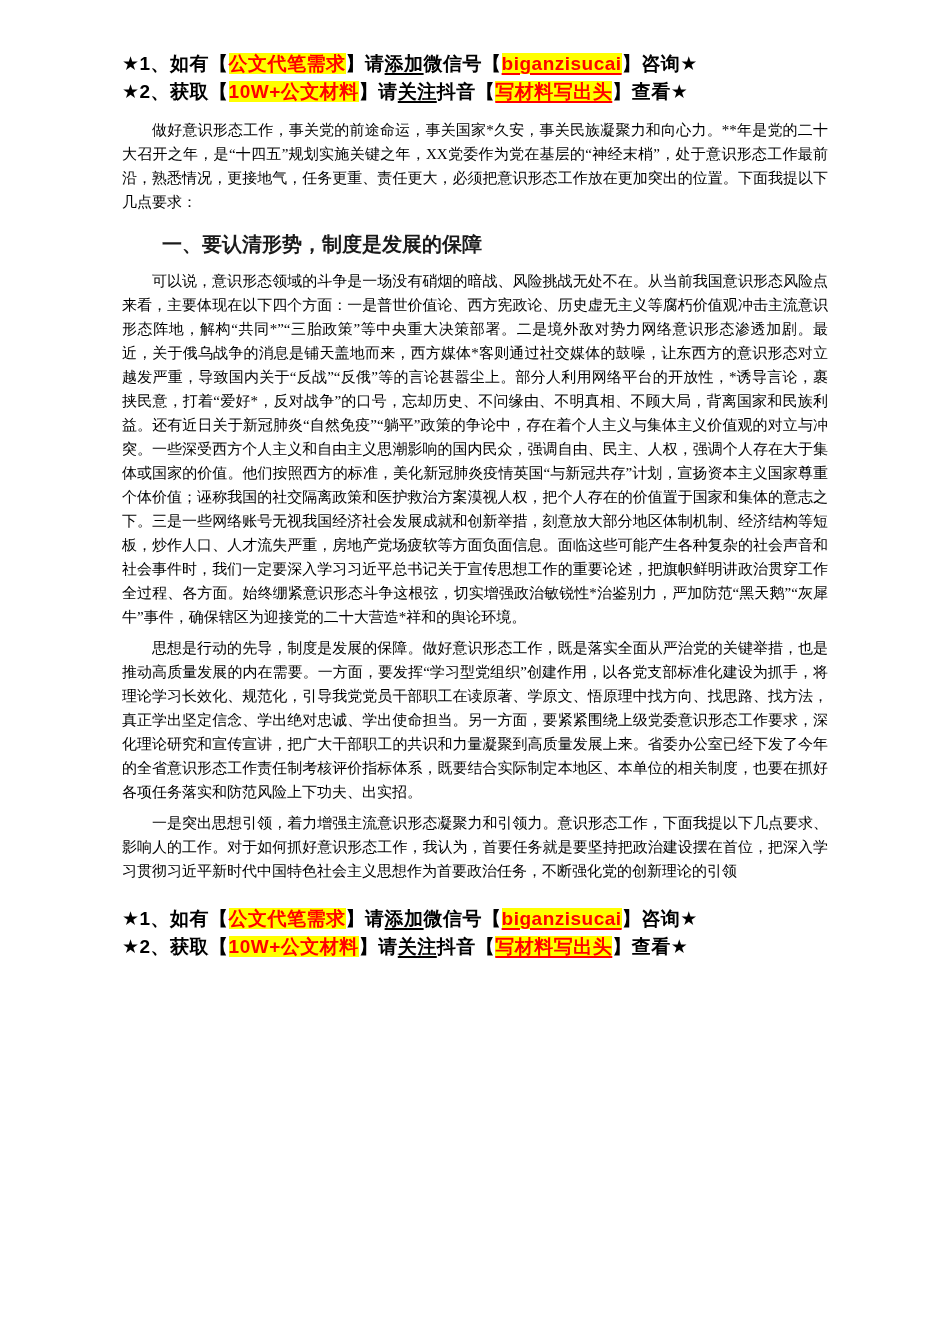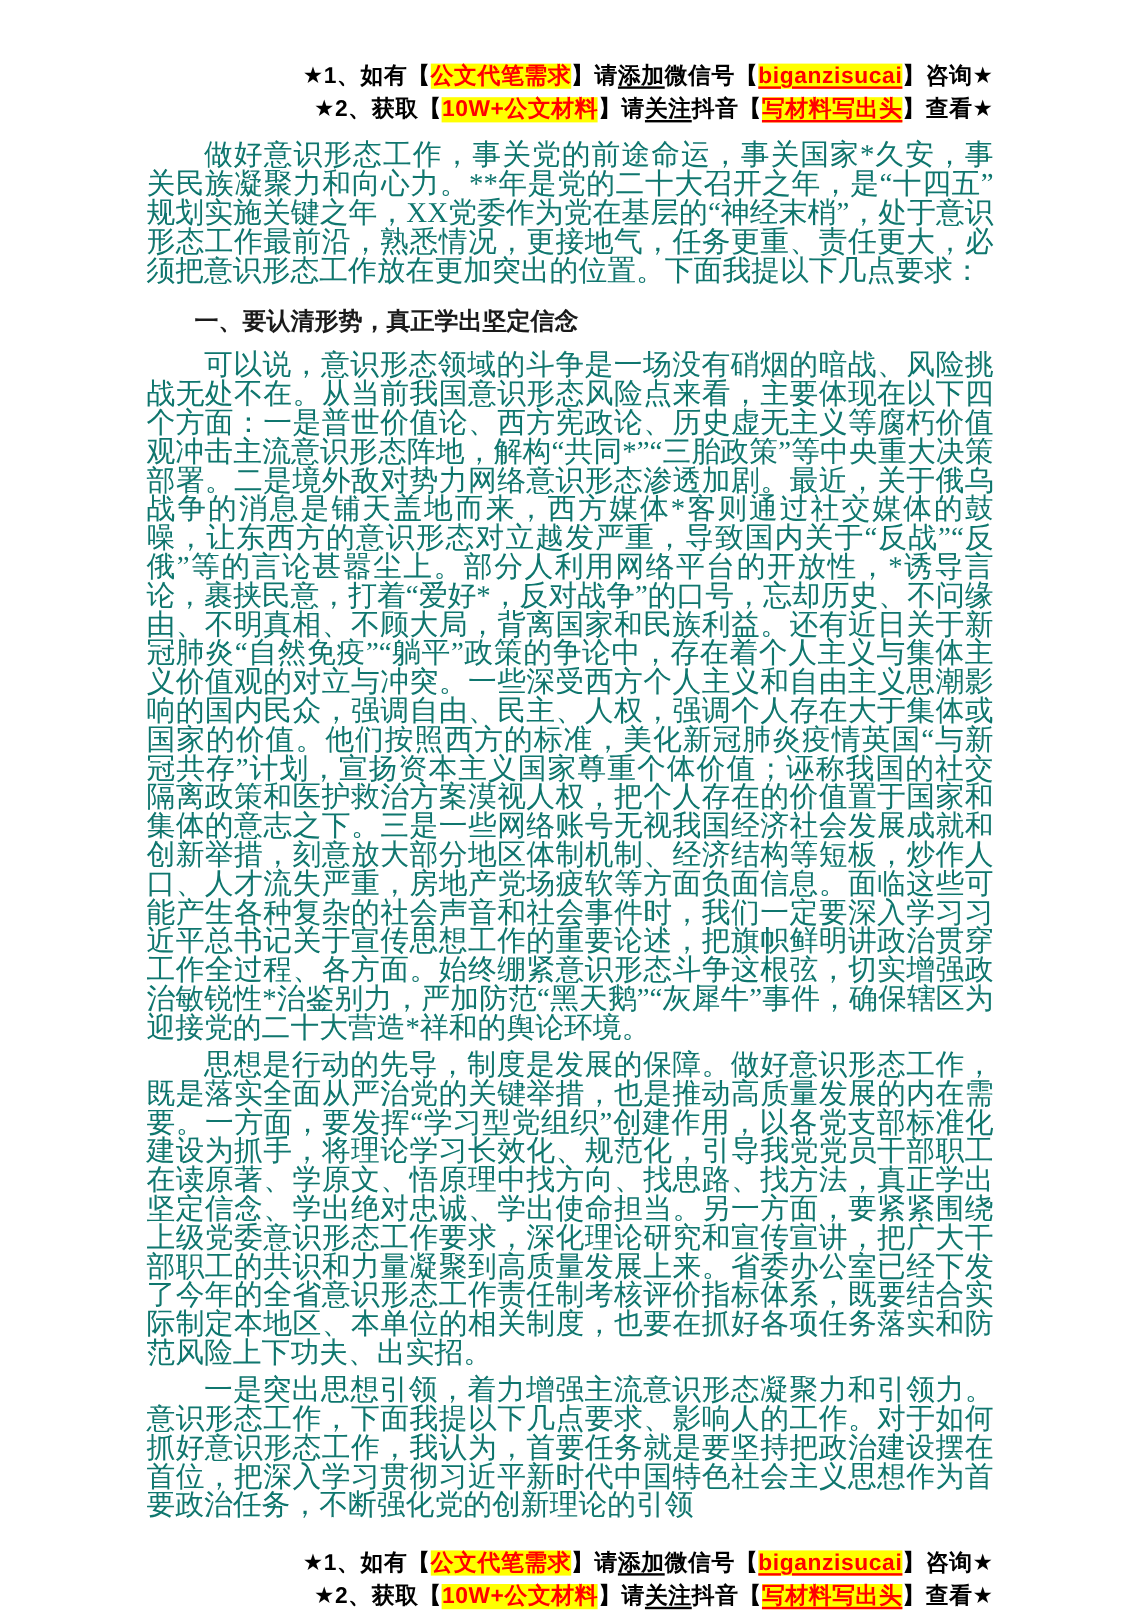--- a/index.html
+++ b/index.html
@@ -12,44 +12,44 @@
     width: 950px;
     min-height: 1344px;
     box-sizing: border-box;
     margin: 0 auto;
     background: #ffffff;
     padding: 50px 122px 40px 122px;
     font-family: "Liberation Serif", "DejaVu Serif", serif;
   }
   
   .promo {
-    text-align: right;
+    text-align: left;
     font-family: "Liberation Sans", "DejaVu Sans", sans-serif;
     font-weight: 700;
     font-size: 19px;
     line-height: 28px;
     color: #000000;
     letter-spacing: 0.5px;
   }
   .promo-top { margin-bottom: 12px; }
   .promo-bottom { margin-top: 22px; }
   .promo .hl {
     background: #ffff00;
     color: #ff0000;
   }
   .promo .u {
     text-decoration: underline;
     text-decoration-thickness: 2px;
     text-underline-offset: 3px;
   }
   
   .para {
-    font-size: 24px;
+    font-size: 15px;
     line-height: 24px;
-    color: #0f766e;
+    color: #000000;
     text-align: justify;
     text-justify: inter-ideograph;
     text-indent: 2em;
     margin: 0 0 7px 0;
   }
   .section-heading {
     font-family: "Liberation Sans", "DejaVu Sans", sans-serif;
     font-size: 20px;
     line-height: 24px;
     font-weight: 700;
@@ -63,21 +63,21 @@
 
 <div class="page">
 
   <div class="promo promo-top">
     <div><span>★1、如有【</span><span class="hl">公文代笔需求</span><span>】请</span><span class="u">添加</span><span>微信号【</span><span class="hl u">biganzisucai</span><span>】咨询★</span></div>
     <div><span>★2、获取【</span><span class="hl">10W+公文材料</span><span>】请</span><span class="u">关注</span><span>抖音【</span><span class="hl u">写材料写出头</span><span>】查看★</span></div>
   </div>
 
   <p class="para">做好意识形态工作，事关党的前途命运，事关国家*久安，事关民族凝聚力和向心力。**年是党的二十大召开之年，是“十四五”规划实施关键之年，XX党委作为党在基层的“神经末梢”，处于意识形态工作最前沿，熟悉情况，更接地气，任务更重、责任更大，必须把意识形态工作放在更加突出的位置。下面我提以下几点要求：</p>
 
-  <h2 class="section-heading">一、要认清形势，真正学出坚定信念</h2>
+  <h2 class="section-heading">一、要认清形势，制度是发展的保障</h2>
   <p class="para">可以说，意识形态领域的斗争是一场没有硝烟的暗战、风险挑战无处不在。从当前我国意识形态风险点来看，主要体现在以下四个方面：一是普世价值论、西方宪政论、历史虚无主义等腐朽价值观冲击主流意识形态阵地，解构“共同*”“三胎政策”等中央重大决策部署。二是境外敌对势力网络意识形态渗透加剧。最近，关于俄乌战争的消息是铺天盖地而来，西方媒体*客则通过社交媒体的鼓噪，让东西方的意识形态对立越发严重，导致国内关于“反战”“反俄”等的言论甚嚣尘上。部分人利用网络平台的开放性，*诱导言论，裹挟民意，打着“爱好*，反对战争”的口号，忘却历史、不问缘由、不明真相、不顾大局，背离国家和民族利益。还有近日关于新冠肺炎“自然免疫”“躺平”政策的争论中，存在着个人主义与集体主义价值观的对立与冲突。一些深受西方个人主义和自由主义思潮影响的国内民众，强调自由、民主、人权，强调个人存在大于集体或国家的价值。他们按照西方的标准，美化新冠肺炎疫情英国“与新冠共存”计划，宣扬资本主义国家尊重个体价值；诬称我国的社交隔离政策和医护救治方案漠视人权，把个人存在的价值置于国家和集体的意志之下。三是一些网络账号无视我国经济社会发展成就和创新举措，刻意放大部分地区体制机制、经济结构等短板，炒作人口、人才流失严重，房地产党场疲软等方面负面信息。面临这些可能产生各种复杂的社会声音和社会事件时，我们一定要深入学习习近平总书记关于宣传思想工作的重要论述，把旗帜鲜明讲政治贯穿工作全过程、各方面。始终绷紧意识形态斗争这根弦，切实增强政治敏锐性*治鉴别力，严加防范“黑天鹅”“灰犀牛”事件，确保辖区为迎接党的二十大营造*祥和的舆论环境。</p>
 
   <p class="para">思想是行动的先导，制度是发展的保障。做好意识形态工作，既是落实全面从严治党的关键举措，也是推动高质量发展的内在需要。一方面，要发挥“学习型党组织”创建作用，以各党支部标准化建设为抓手，将理论学习长效化、规范化，引导我党党员干部职工在读原著、学原文、悟原理中找方向、找思路、找方法，真正学出坚定信念、学出绝对忠诚、学出使命担当。另一方面，要紧紧围绕上级党委意识形态工作要求，深化理论研究和宣传宣讲，把广大干部职工的共识和力量凝聚到高质量发展上来。省委办公室已经下发了今年的全省意识形态工作责任制考核评价指标体系，既要结合实际制定本地区、本单位的相关制度，也要在抓好各项任务落实和防范风险上下功夫、出实招。</p>
   <p class="para">一是突出思想引领，着力增强主流意识形态凝聚力和引领力。意识形态工作，下面我提以下几点要求、影响人的工作。对于如何抓好意识形态工作，我认为，首要任务就是要坚持把政治建设摆在首位，把深入学习贯彻习近平新时代中国特色社会主义思想作为首要政治任务，不断强化党的创新理论的引领</p>
 
   <div class="promo promo-bottom">
     <div><span>★1、如有【</span><span class="hl">公文代笔需求</span><span>】请</span><span class="u">添加</span><span>微信号【</span><span class="hl u">biganzisucai</span><span>】咨询★</span></div>
     <div><span>★2、获取【</span><span class="hl">10W+公文材料</span><span>】请</span><span class="u">关注</span><span>抖音【</span><span class="hl u">写材料写出头</span><span>】查看★</span></div>
   </div>
 

